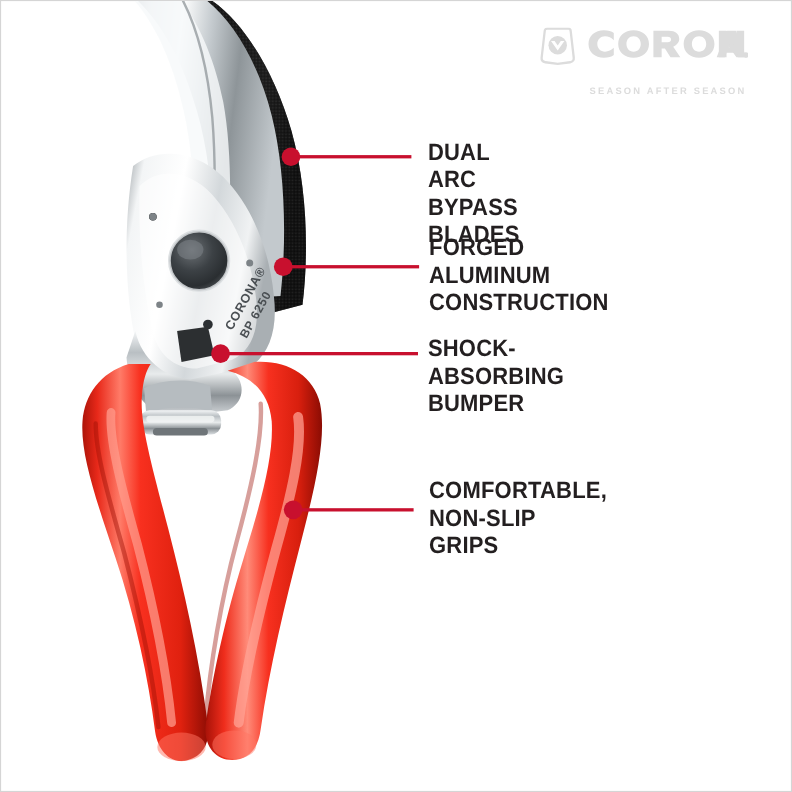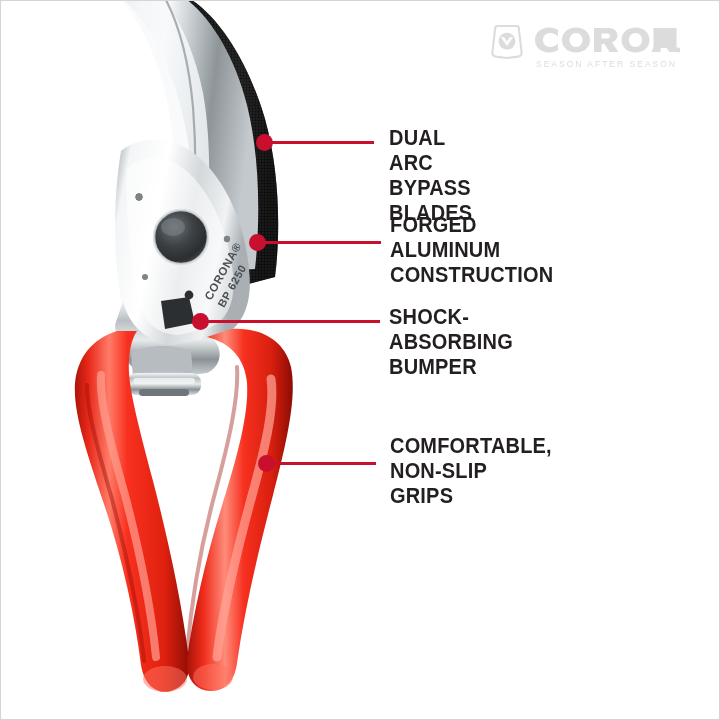--- a/index.html
+++ b/index.html
@@ -7,23 +7,23 @@
   body{width:720px;height:720px;overflow:hidden;
        font-family:"Liberation Sans","DejaVu Sans",sans-serif;}
 
   #stage{position:relative;width:720px;height:720px;background:#fff;
          box-sizing:border-box;border:1px solid #d5d5d5;overflow:hidden;}
 
   
   #brand{position:absolute;left:487px;top:24px;width:190px;height:50px;}
   #brand-mark{position:absolute;left:0;top:0;width:38px;height:34px;}
   #brand-word{position:absolute;left:46px;top:0px;width:146px;height:30px;}
-  #brand-tag{position:absolute;left:48px;top:34px;width:142px;
+  #brand-tag{position:absolute;left:48px;top:52px;width:142px;
              font-size:8.5px;letter-spacing:2.0px;color:#dcdcdc;
-             font-weight:400;white-space:nowrap;text-align:left;}
+             font-weight:700;white-space:nowrap;text-align:right;}
 
   
   #product{position:absolute;left:60px;top:0px;width:300px;height:700px;}
 
   
   .callout{position:absolute;}
   .c-line{position:absolute;height:3px;background:#c8102e;top:0;left:0;}
   .c-dot{position:absolute;width:17px;height:17px;border-radius:50%;
          background:#c8102e;left:-8px;top:-7px;}
   .c-text{position:absolute;font-weight:700;color:#231f20;

